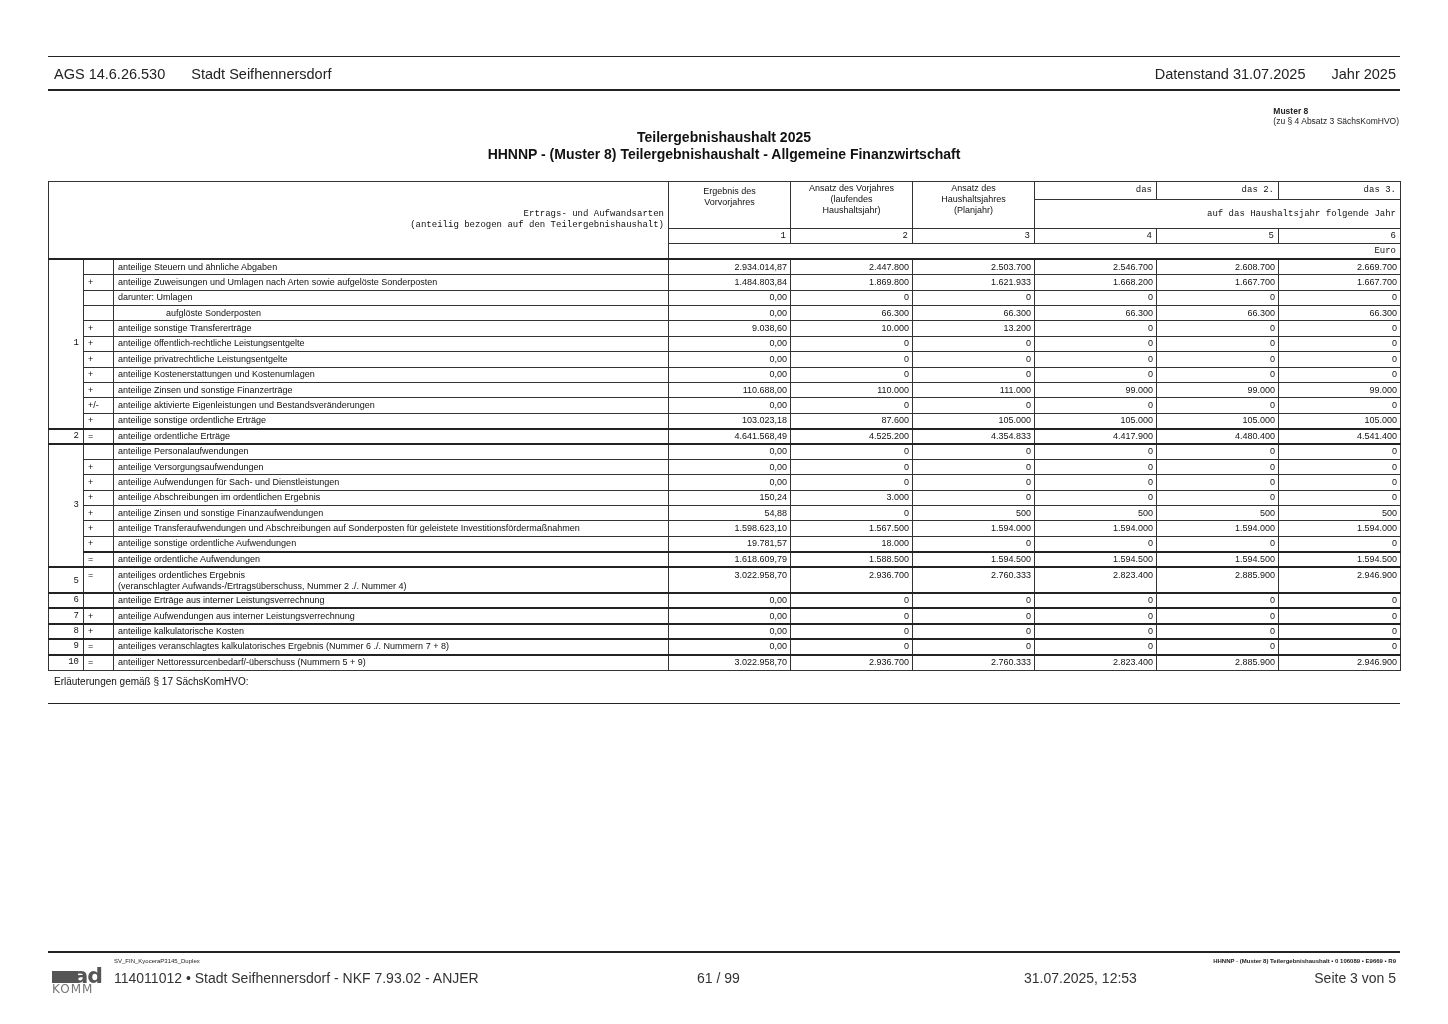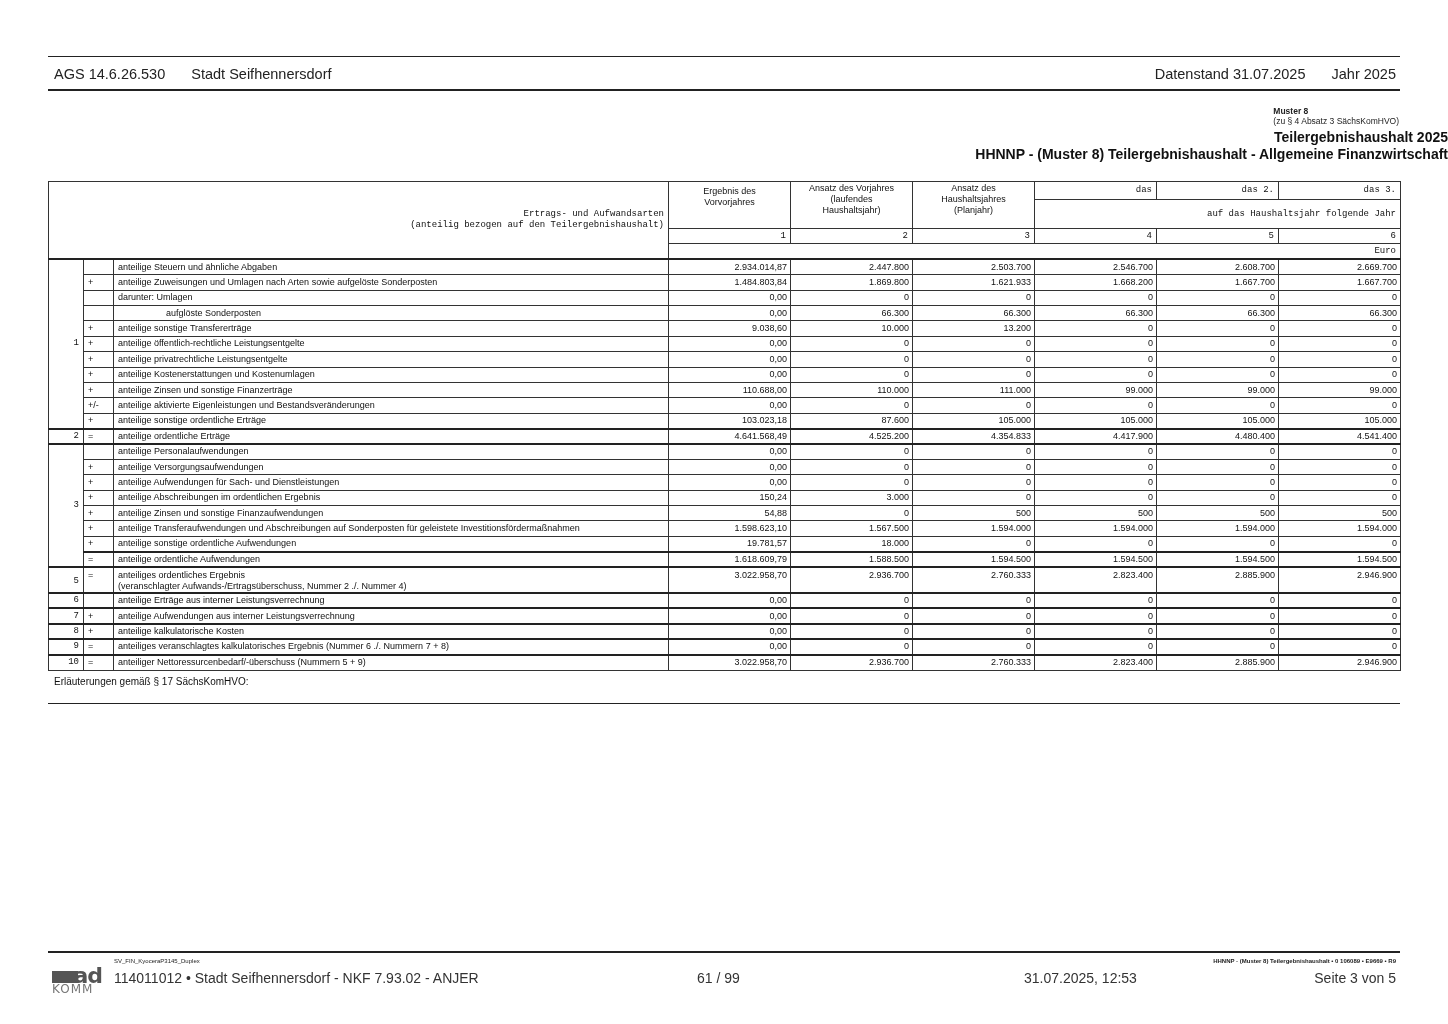--- a/index.html
+++ b/index.html
@@ -7,21 +7,21 @@
   body { position: relative; font-family: "Liberation Sans", sans-serif; color: #111; }
 
   .hr { position: absolute; left: 48px; width: 1352px; background: #222; }
 
   .header-row { position: absolute; left: 54px; width: 1342px; top: 66px; height: 18px;
     font-size: 14.5px; color: #222; display: flex; justify-content: space-between; }
   .header-row .left span + span, .header-row .right span + span { margin-left: 22px; }
 
   .muster { position: absolute; right: 49px; top: 106px; font-size: 8.5px; line-height: 10px; color: #222; }
 
-  .title { position: absolute; left: 0; width: 1448px; top: 129px; text-align: right; font-weight: bold; font-size: 14px; line-height: 17px; color: #111; }
+  .title { position: absolute; left: 0; width: 1448px; top: 129px; text-align: center; font-weight: bold; font-size: 14px; line-height: 17px; color: #111; }
 
   table.grid { position: absolute; left: 48px; top: 181px; width: 1352px; border-collapse: collapse; font-size: 9px; color: #111; table-layout: fixed; }
   table.grid td { border: 1px solid #333; height: 15.4px; padding: 0 4px; white-space: nowrap; overflow: hidden; vertical-align: middle; line-height: 11px; }
   table.grid td.num { text-align: right; padding-right: 3px; }
   table.grid td.ctr { text-align: right; font-family: Liberation Mono, monospace; }
   table.grid td.op { padding-left: 4px; }
   table.grid td.lbl { padding-left: 4px; margin-left: 36px; }
   table.grid td.hdr { text-align: center; vertical-align: top; padding-top: 2px; line-height: 11px; }
   td .indent2 { padding-left: 48px; }
   table.grid tr.tall td { height: 26px; vertical-align: top; padding-top: 2px; }

